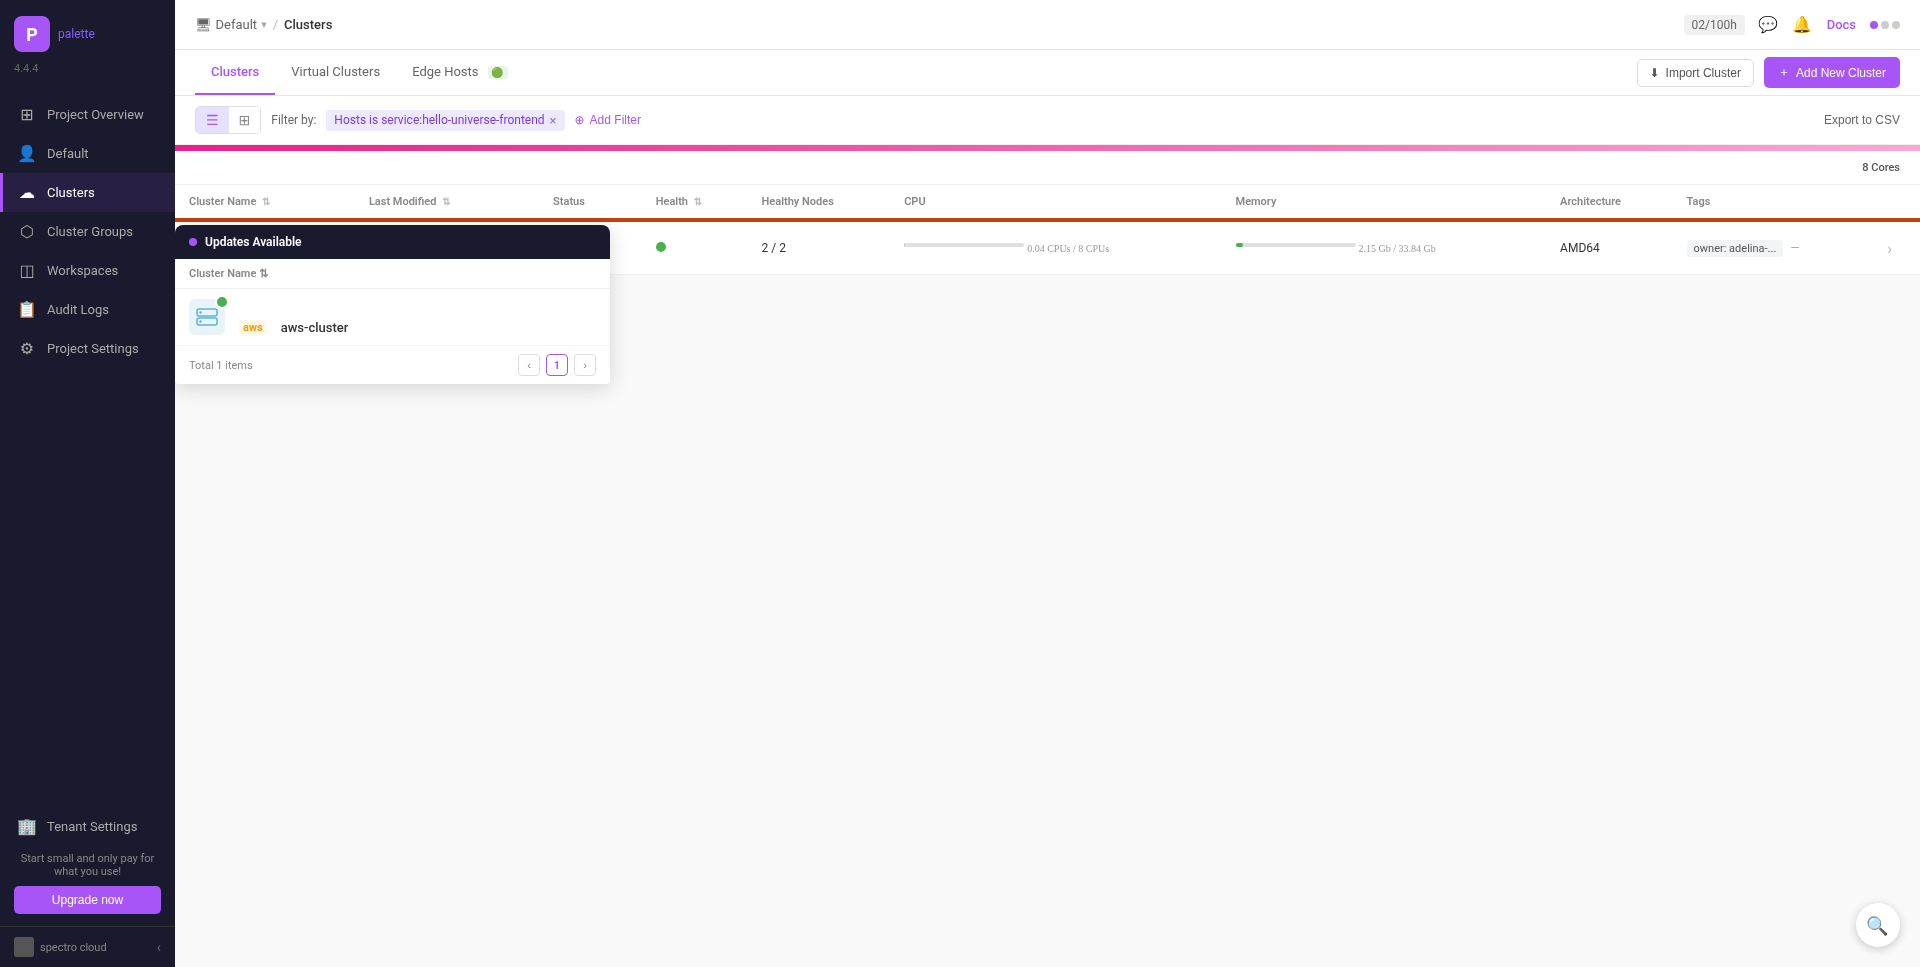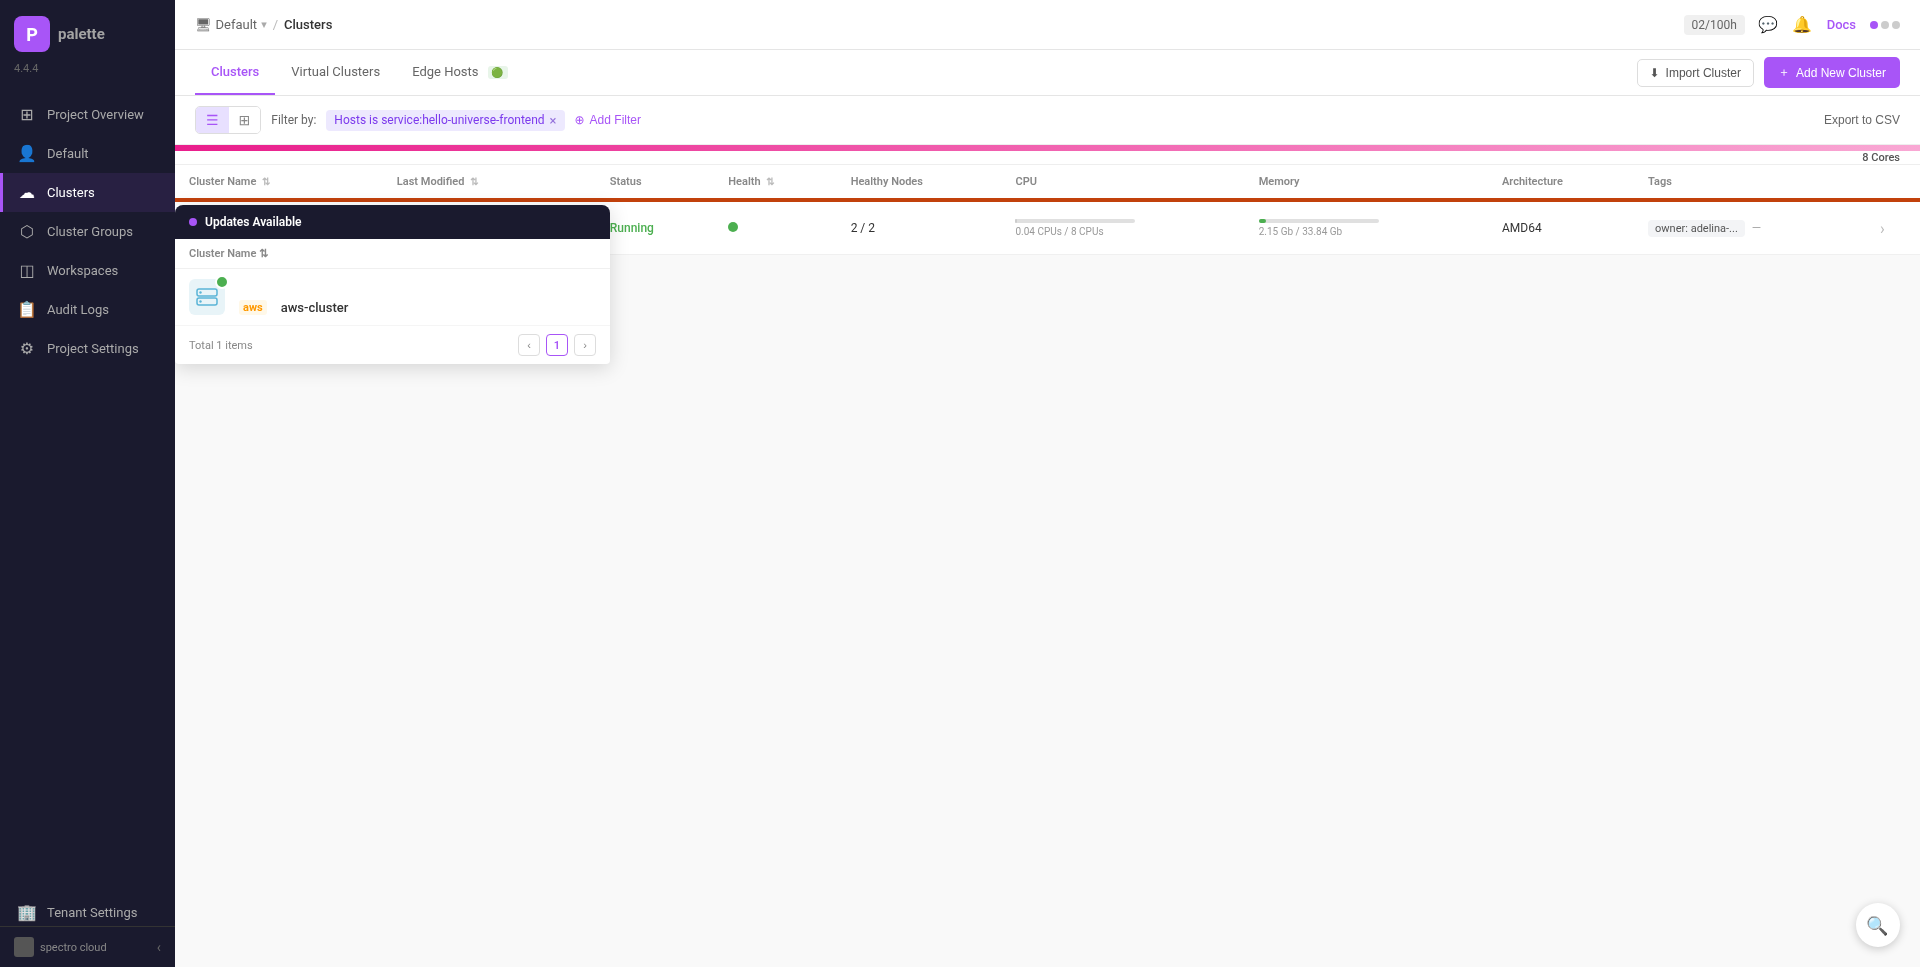--- a/index.html
+++ b/index.html
@@ -21,21 +21,21 @@
       gap: 8px;
       padding: 16px 14px 8px;
     }
     .sidebar-logo-icon {
       width: 36px; height: 36px;
       background: #a855f7;
       border-radius: 8px;
       display: flex; align-items: center; justify-content: center;
       font-size: 18px; color: white; font-weight: bold;
     }
-    .sidebar-logo-text { color: #a3a3a3; font-size: 15px; font-weight: 700; }
+    .sidebar-logo-text { color: #8b5cf6; font-size: 12px; font-weight: 400; }
     .sidebar-version { padding: 2px 14px 12px; font-size: 11px; color: #666; }
     .sidebar-nav { flex: 1; padding: 8px 0; }
     .sidebar-item {
       display: flex; align-items: center; gap: 10px;
       padding: 10px 14px; cursor: pointer; color: #aaa; font-size: 13px;
       border-left: 3px solid transparent;
     }
     .sidebar-item.active { color: #fff; border-left-color: #a855f7; background: rgba(168,85,247,0.1); }
     .sidebar-item-icon { font-size: 16px; width: 20px; text-align: center; }
     .sidebar-bottom { padding: 12px 14px; }
@@ -166,37 +166,37 @@
     .table-area {
       flex: 1;
       overflow: auto;
       background: #f9f9f9;
       position: relative;
     }
 
     
     .cores-bar {
       display: flex; justify-content: flex-end;
-      padding: 0 20px; background: white; border-bottom: 1px solid #eee;
+      padding: 10px 20px; background: white; border-bottom: 1px solid #eee;
       font-size: 11px; color: #888;
     }
     .cores-value { font-weight: 500; color: #555; }
 
     
     .cluster-table { width: 100%; border-collapse: collapse; background: white; }
     .cluster-table th {
       text-align: left; padding: 10px 14px; font-size: 11px; font-weight: 600;
       color: #888; background: white; border-bottom: 4px solid #c2410c;
       white-space: nowrap;
     }
     .cluster-table th .sort-icon { margin-left: 3px; color: #bbb; font-size: 10px; }
     .cluster-table td { padding: 12px 14px; font-size: 12px; color: #333; border-bottom: 1px solid #f0f0f0; }
     .status-running { color: #4caf50; font-weight: 500; }
     .health-dot { width: 10px; height: 10px; border-radius: 50%; background: #4caf50; display: inline-block; }
-    .cpu-bar-wrap { display: flex; flex-direction: column; gap: 3px; }
+    .cpu-bar-wrap { display: flex; flex-direction: row; gap: 3px; font-family: Liberation Serif, serif; }
     .cpu-bar { height: 4px; background: #e0e0e0; border-radius: 2px; width: 120px; }
     .cpu-bar-fill { height: 100%; background: #ccc; border-radius: 2px; }
     .cpu-label { font-size: 10px; color: #999; }
     .mem-bar { height: 4px; background: #e0e0e0; border-radius: 2px; width: 120px; }
     .mem-bar-fill { height: 100%; background: #4caf50; border-radius: 2px; }
     .tag-chip {
       background: #f3f4f6; border-radius: 4px; padding: 2px 7px;
       font-size: 11px; color: #555; display: inline-block;
     }
     .row-arrow { color: #bbb; font-size: 16px; cursor: pointer; }
@@ -323,20 +323,24 @@
       <span class="sidebar-item-icon">⚙</span>
       <span>Project Settings</span>
     </div>
   </nav>
 
   <div class="sidebar-item tenant" style="margin-top:auto; padding-bottom:4px;">
     <span class="sidebar-item-icon">🏢</span>
     <span>Tenant Settings</span>
   </div>
 
+  <div class="sidebar-bottom">
+    <div class="sidebar-upgrade-text">Start small and only pay for what you use!</div>
+    <button class="sidebar-upgrade-btn">Upgrade now</button>
+  </div>
 
   <div class="sidebar-footer">
     <div class="sidebar-footer-brand">
       <div class="sidebar-footer-brand-icon"></div>
       <span>spectro cloud</span>
     </div>
     <span class="sidebar-collapse-btn">‹</span>
   </div>
 </div>
 

